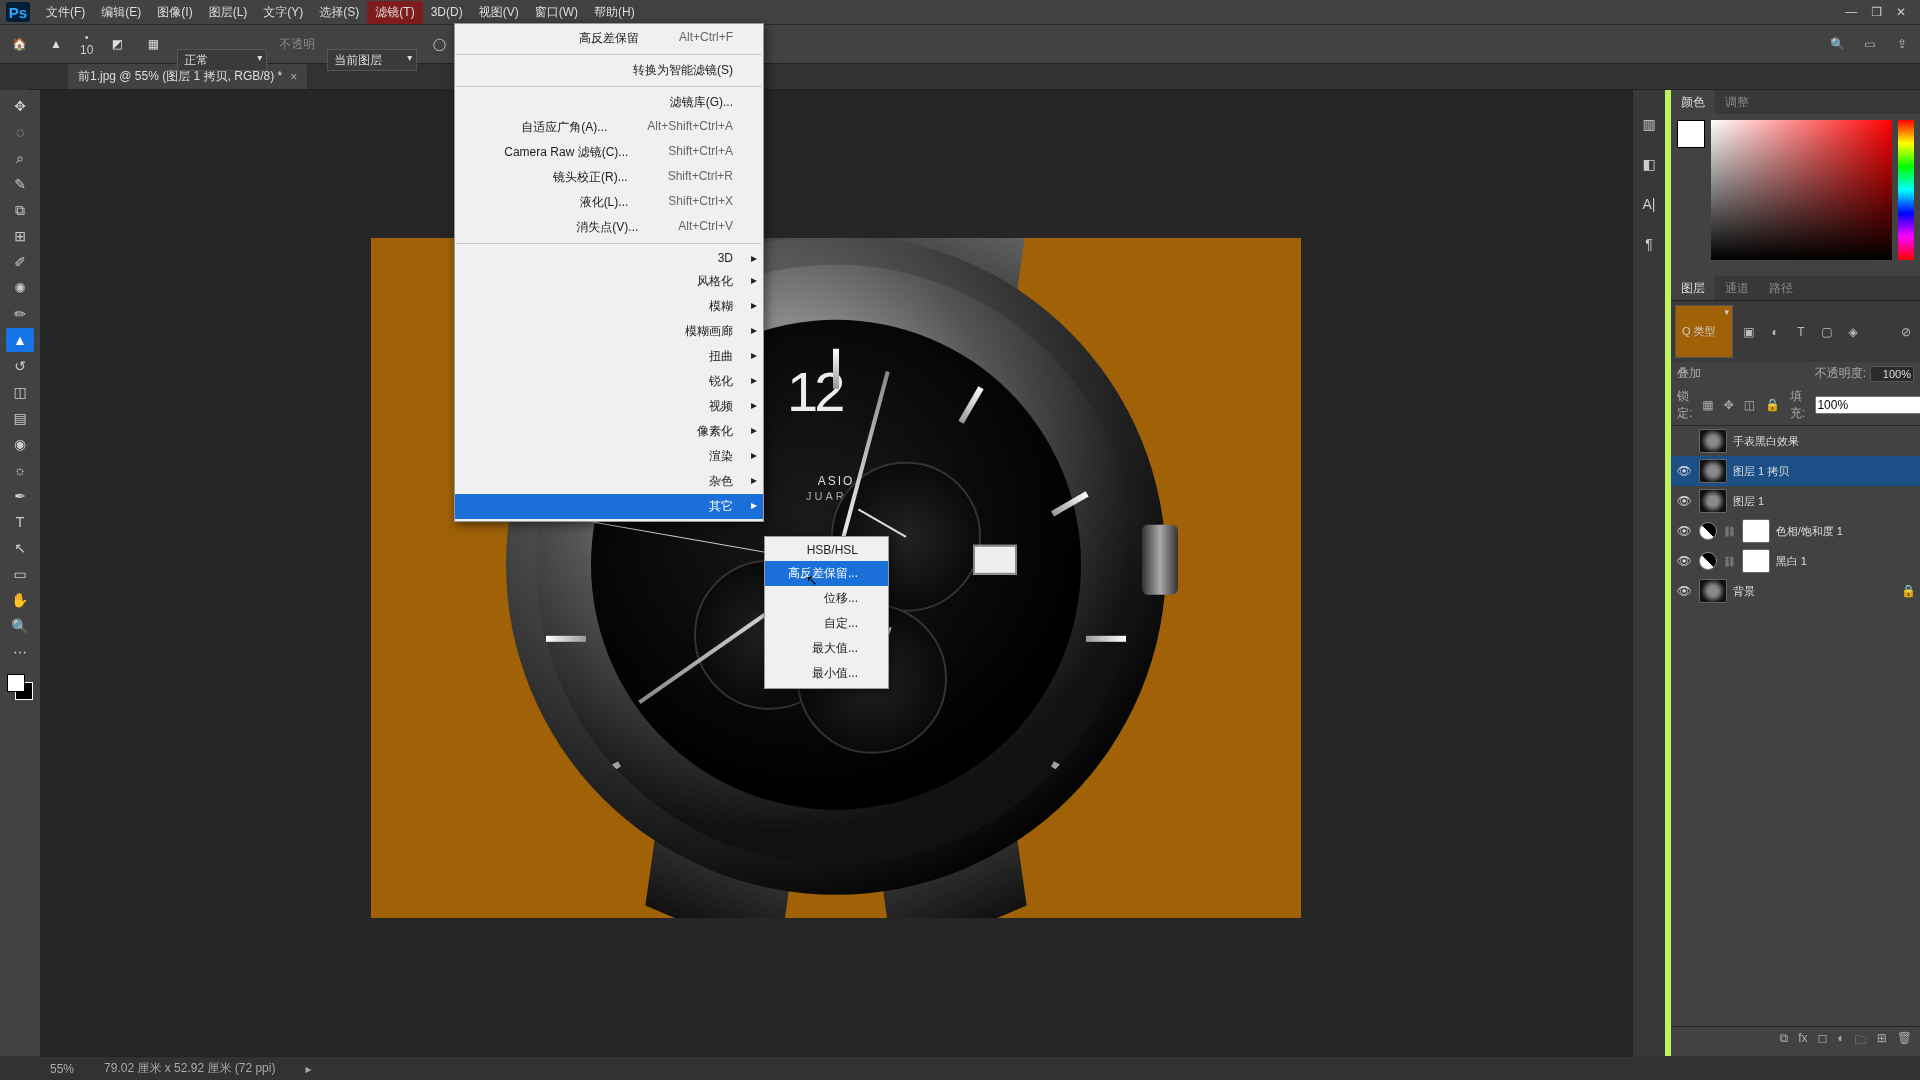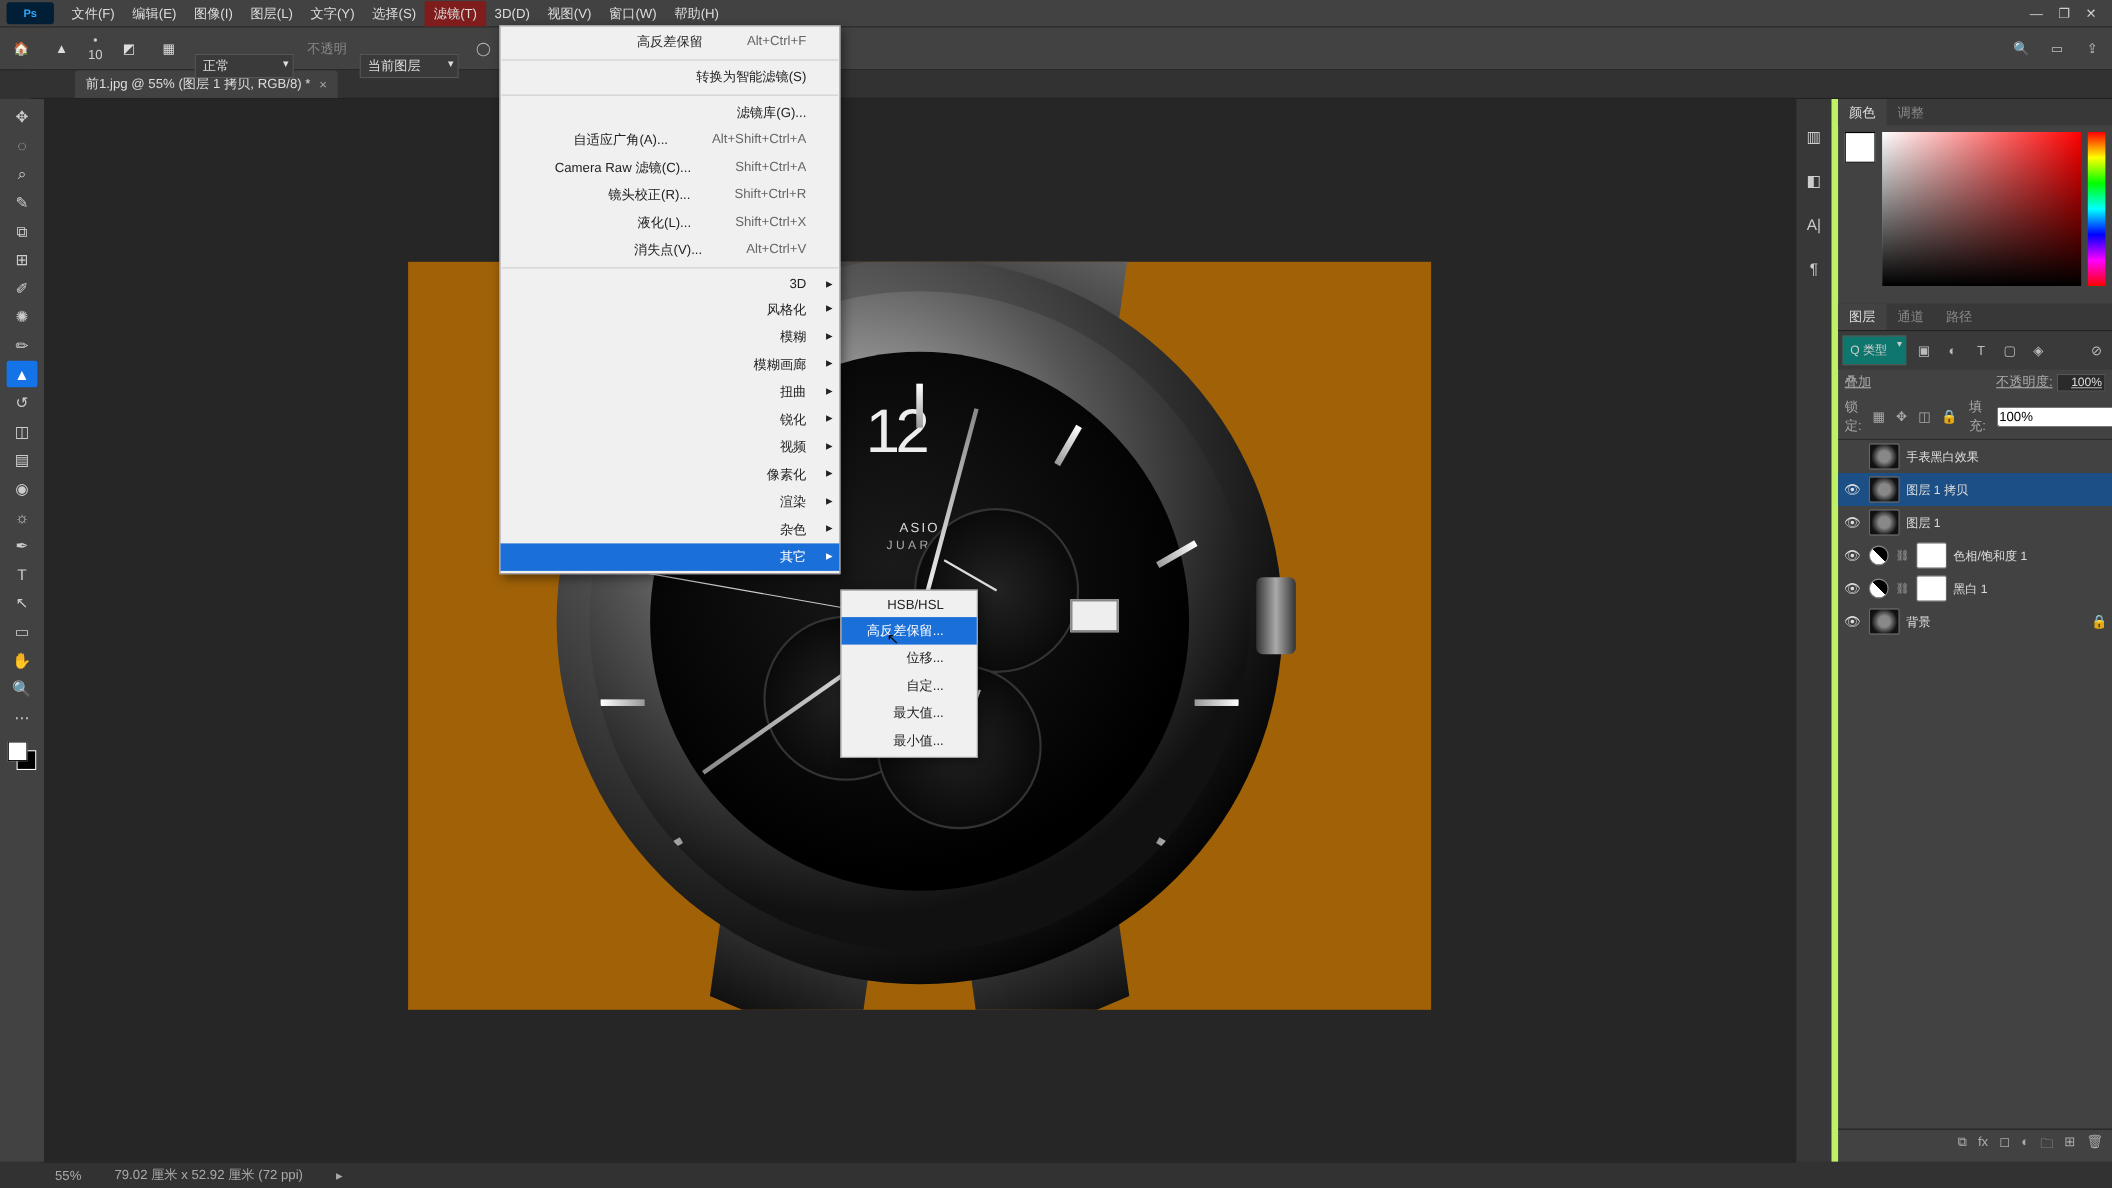--- a/index.html
+++ b/index.html
@@ -1,20 +1,20 @@
 <!DOCTYPE html>
 <html><head>
 <meta charset="utf-8">
 <style>
 * { margin:0; padding:0; box-sizing:border-box; font-family:"Microsoft YaHei",sans-serif; font-size:12px; user-select:none; }
 body { background:#323232; color:#ccc; width:1920px; height:1080px; overflow:hidden; position:relative; }
 
 
 .menubar { height:24px; background:#424242; display:flex; align-items:center; padding:0 6px; }
-.ps-logo { width:43px; height:20px; background:#001e36; color:#31a8ff; display:flex; align-items:center; justify-content:center; font-weight:bold; font-size:10px; border-radius:3px; margin-right:8px;}
+.ps-logo { width:24px; height:20px; background:#001e36; color:#31a8ff; display:flex; align-items:center; justify-content:center; font-weight:bold; font-size:15px; border-radius:3px; margin-right:8px;}
 .menubar .mi { padding:3px 8px; color:#ddd; cursor:pointer; }
 .menubar .mi.active { background:#7f1d1d; }
 .win-controls { margin-left:auto; display:flex; gap:14px; padding-right:8px; color:#ccc; }
 .win-controls span { cursor:pointer; }
 
 
 .optbar { height:40px; background:#424242; border-top:1px solid #2a2a2a; border-bottom:1px solid #222; display:flex; align-items:center; padding:0 8px; gap:12px; }
 .home-icon, .toolbtn { width:24px; height:24px; display:flex; align-items:center; justify-content:center; color:#ddd; }
 .brush-size { text-align:center; color:#ccc; font-size:11px; }
 .select-box { background:#3a3a3a; border:1px solid #555; color:#ddd; padding:2px 18px 2px 6px; height:22px; position:relative;margin-top:32px; }
@@ -73,23 +73,23 @@
 .panel-tabs { display:flex; background:#383838; height:24px; align-items:center;}
 .panel-tabs .pt { padding:4px 10px; color:#888; cursor:pointer;}
 .panel-tabs .pt.on { background:#424242; color:#ddd;}
 .color-panel { padding:6px; display:flex; gap:6px; }
 .color-swatch { width:28px; height:28px; background:#fff; border:1px solid #000;}
 .color-field { flex:1; height:140px; background:linear-gradient(to bottom, transparent, #000), linear-gradient(to right, #fff, #ff0000);}
 .hue-bar { width:16px; height:140px; background:linear-gradient(red,yellow,lime,cyan,blue,magenta,red);}
 
 .layers-panel { flex:1; display:flex; flex-direction:column;}
 .lp-top { display:flex; gap:6px; padding:4px; align-items:center; background:#3a3a3a; border-top:1px solid #222;}
-.lp-top .sel { background:#0f766e; border:1px solid #555; padding:5px 6px; color:#ccc; position:relative; padding-right:16px; font-size:11px;}
+.lp-top .sel { background:#a16207; border:1px solid #555; padding:18px 6px; color:#ccc; position:relative; padding-right:16px; font-size:11px;}
 .lp-top .sel::after{content:"▾"; position:absolute; right:3px; top:1px; font-size:9px;}
-.lp-row2 { display:flex; justify-content:space-between; padding:3px 6px; align-items:flex-end; font-size:11px; color:#aaa;text-decoration:underline;}
+.lp-row2 { display:flex; justify-content:space-between; padding:3px 6px; align-items:flex-end; font-size:11px; color:#aaa;}
 .lp-row2 .fill { display:flex; gap:4px; align-items:center;}
 .lp-row2 input { width:44px; background:#2a2a2a; border:1px solid #555; color:#ddd; font-size:11px; text-align:right; padding:1px 2px;}
 .lp-lock { display:flex; gap:10px; padding:3px 6px; align-items:center; color:#aaa; font-size:11px; border-bottom:1px solid #2a2a2a;}
 .lp-lock span{cursor:pointer;}
 .layers-list { flex:1; overflow:auto;}
 .layer { display:flex; align-items:center; height:30px; padding:0 4px; gap:6px; cursor:pointer;}
 .layer.sel { background:#1c4f85;}
 .eye { width:18px; color:#ddd; text-align:center;}
 .thumb { width:28px; height:24px; background:#222; border:1px solid #666; border-radius:2px;}
 .thumb.adj { background:#fff;}

